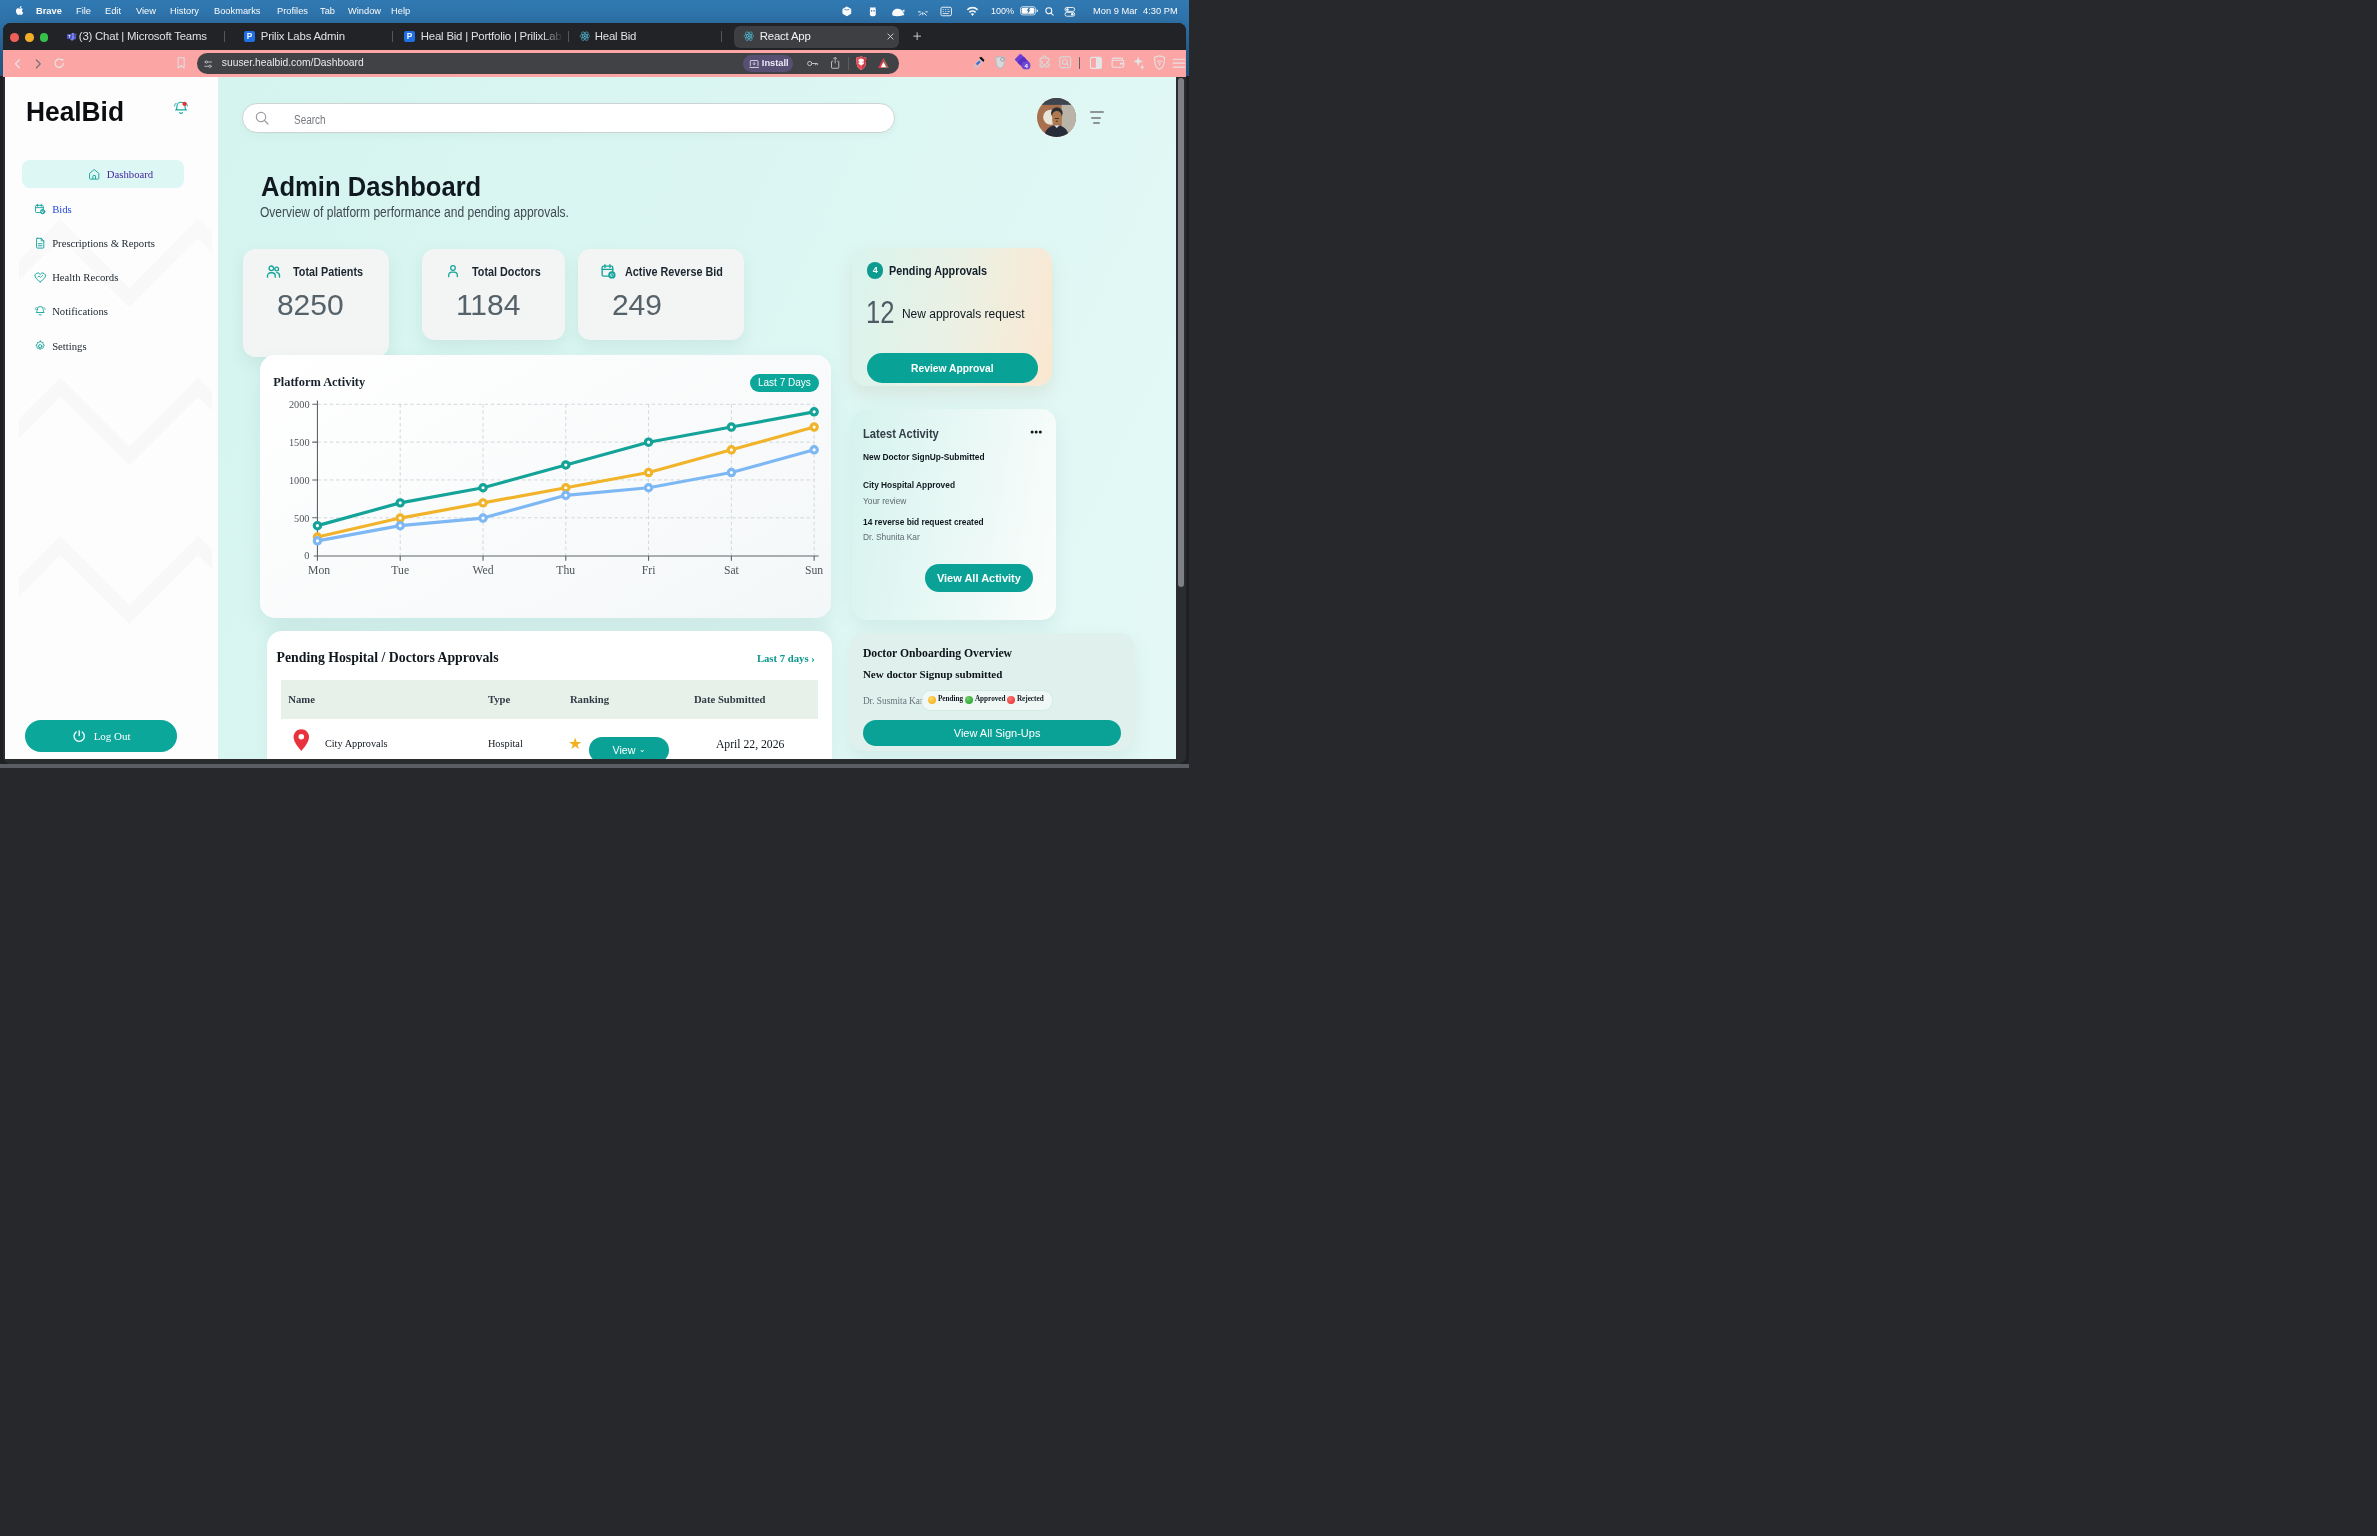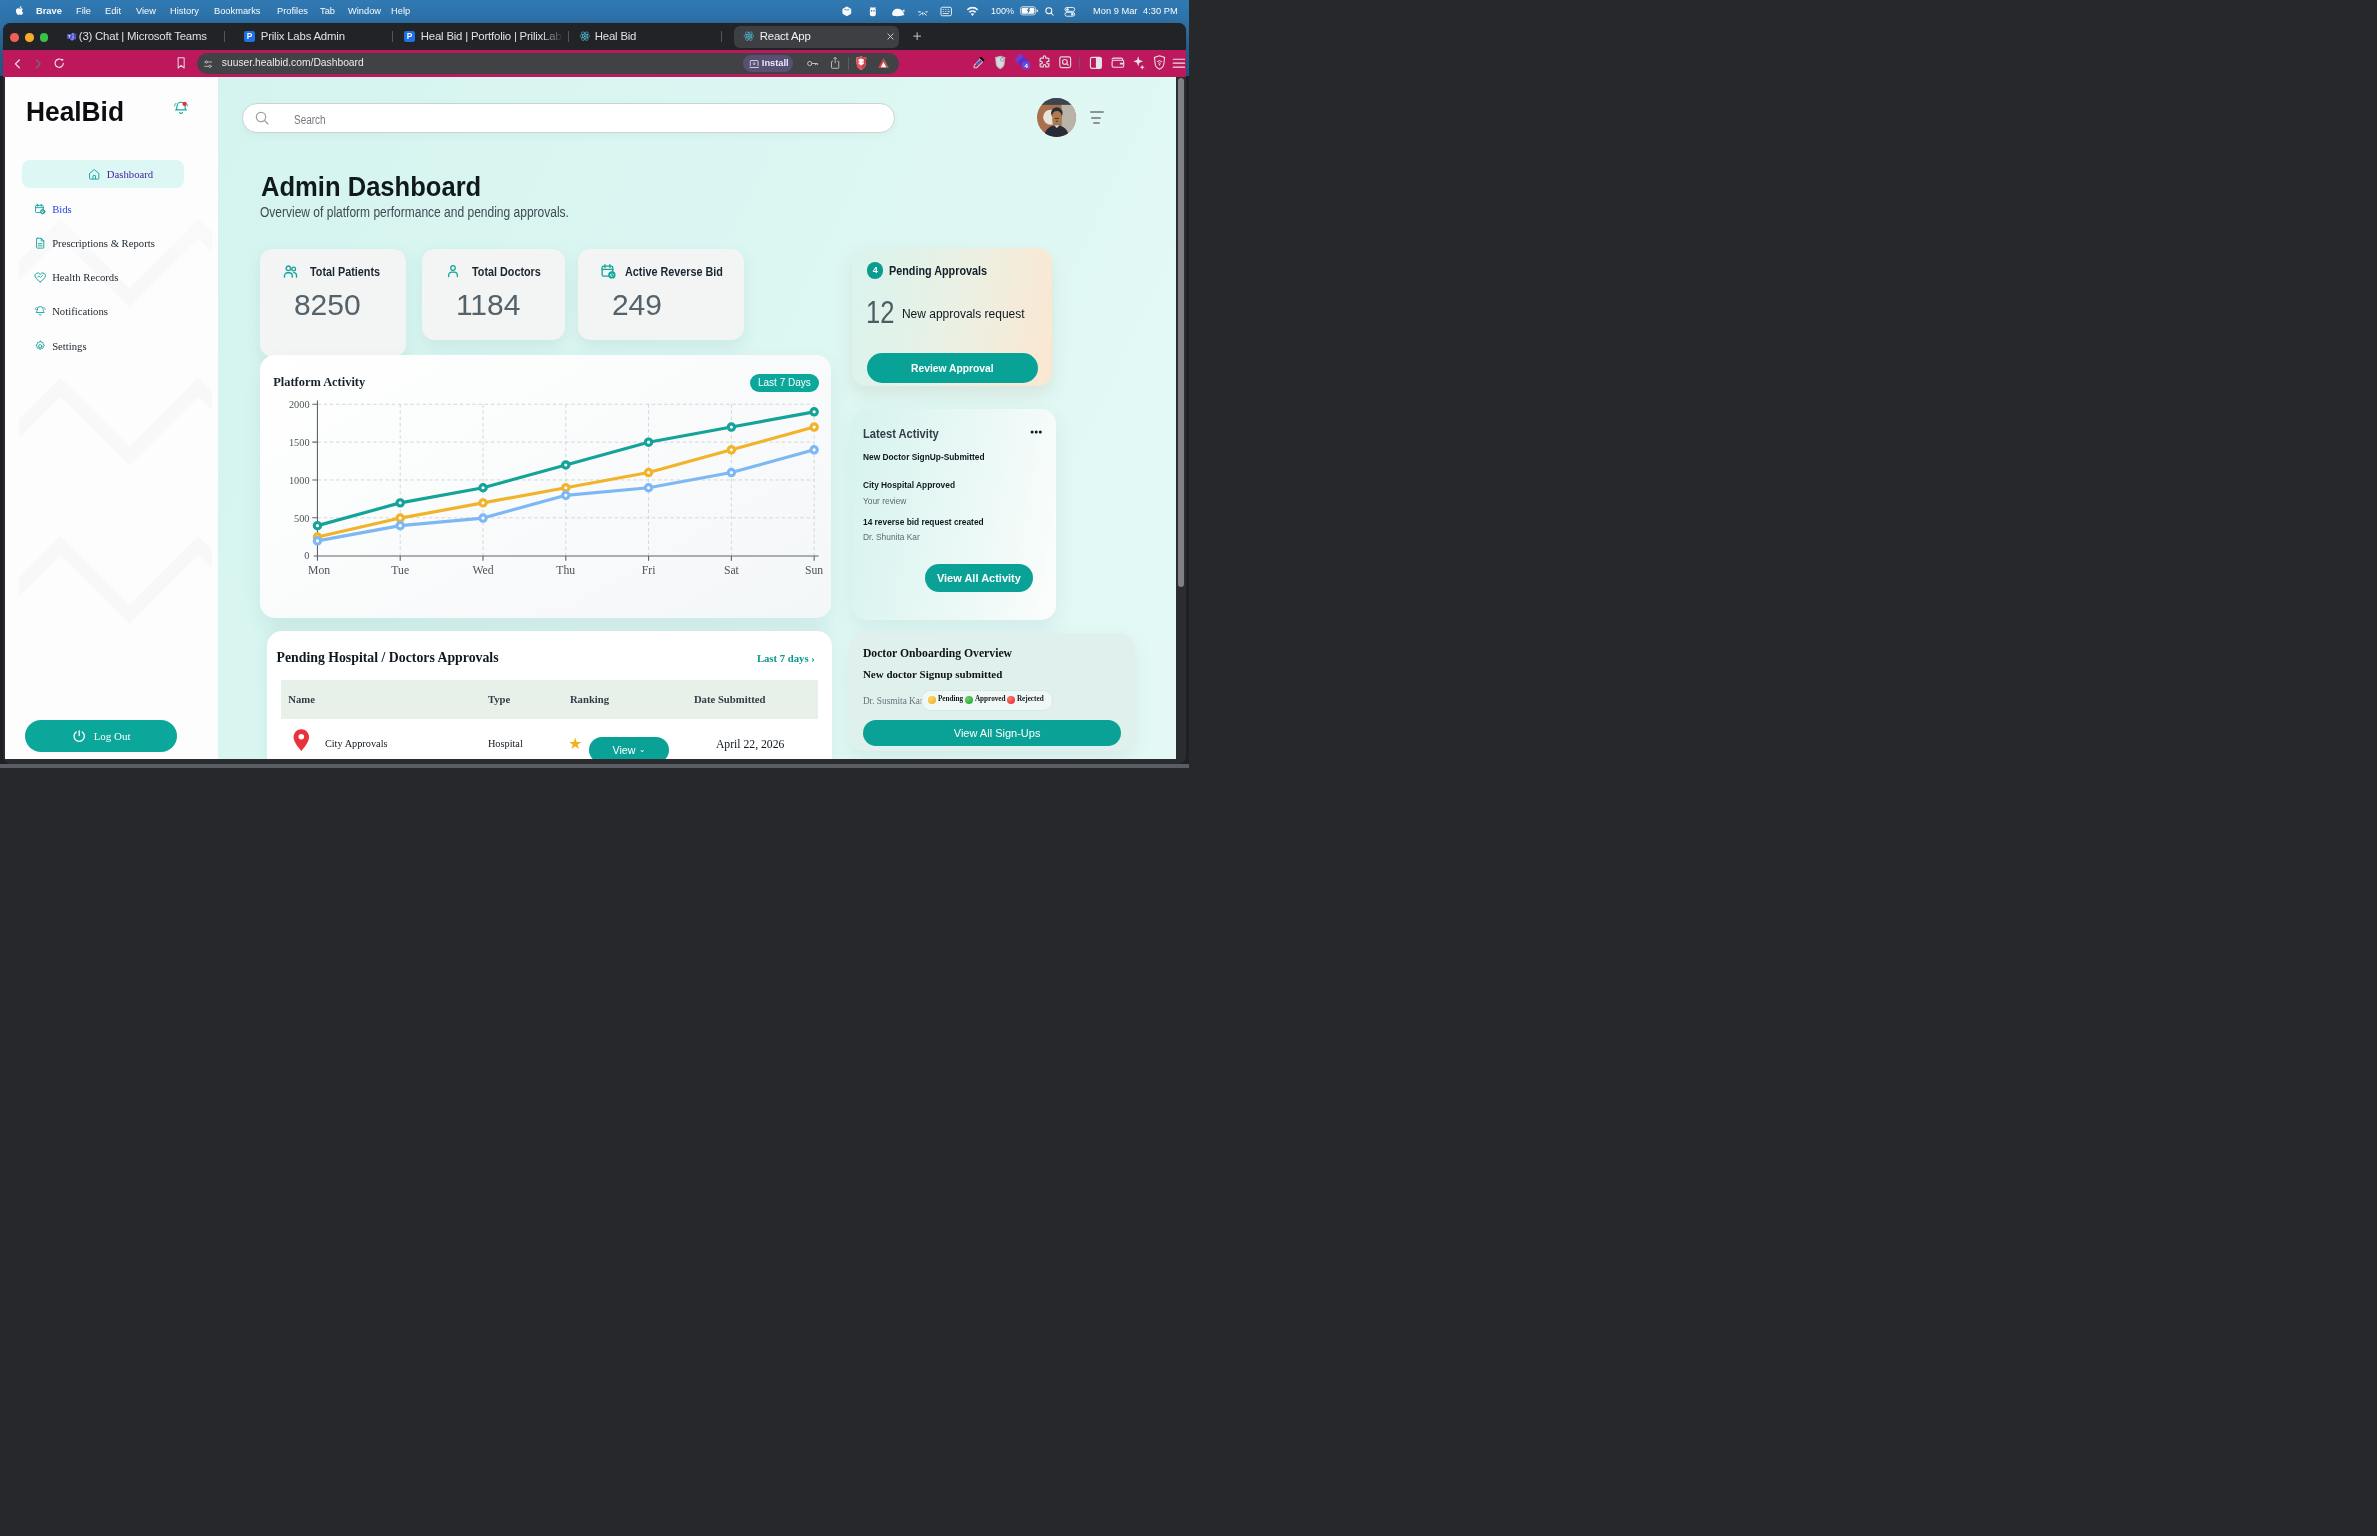--- a/index.html
+++ b/index.html
@@ -10,21 +10,21 @@
   
   #menubar { position:absolute; left:0; top:0; width:1189px; height:23px; color:#fff; }
   #menubar .mi { position:absolute; top:0; height:23px; line-height:23px; font-size:9.3px; color:#fff; }
   
   #window { position:absolute; left:2.8px; top:23px; width:1183px; height:741px;
     border-radius:7.6px; background:#2b2c2f; overflow:hidden;
     box-shadow:0 12.4px 27.5px rgba(0,0,0,.45); }
   #tabstrip { position:absolute; left:0; top:0; width:100%; height:27px; background:#222326; }
   .tabtxt { position:absolute; top:0; height:27px; line-height:27px; font-size:11.4px; color:#dfe0e2; letter-spacing:-0.2px; }
   .tabsep { position:absolute; top:7.6px; width:0.7px; height:11.7px; background:#55565a; }
-  #urlbar { position:absolute; left:0; top:27px; width:100%; height:27px; background:#be185d; }
+  #urlbar { position:absolute; left:0; top:27px; width:100%; height:27px; background:#fca5a5; }
   #urlfield { position:absolute; left:194px; top:3.1px; width:702px; height:20.6px; border-radius:10.3px;
     background:#414246; color:#e9eaec; font-size:10.3px; line-height:20.6px; }
   
   #page { position:absolute; left:2.1px; top:54px; width:1171px; height:682px; background:#d9f5f1; overflow:hidden; }
   #sidebar { position:absolute; left:0; top:0; width:213px; height:100%; background:#fdfdfd; overflow:hidden; }
   #main { position:absolute; left:213px; top:0; width:958px; height:100%;
     background:linear-gradient(115deg,#d5f4ef 0%, #ddf7f3 55%, #e4f9f6 100%); }
   .navitem { position:absolute; left:17px; width:186px; height:27.5px; display:flex; align-items:center; white-space:nowrap;
     font-family:"Liberation Serif", serif; font-size:10.7px; color:#222b33; }
   .navitem svg { margin-left:11.7px; margin-right:6.2px; flex:none; width:12.4px; height:12.4px; }
@@ -354,21 +354,21 @@
           </g>
         </svg>
 
         <div class="abs" style="left:872px;top:34px;width:13.8px;height:2.3px;border-radius:1.4px;background:#8d939b;"></div>
         <div class="abs" style="left:873px;top:40px;width:10.3px;height:2.3px;border-radius:1.4px;background:#8d939b;"></div>
         <div class="abs" style="left:875px;top:45px;width:6.9px;height:2.3px;border-radius:1.4px;background:#8d939b;"></div>
 
         <div class="abs" style="left:43px;top:84px;font-size:27.5px;line-height:1;font-weight:bold;color:#101820;margin-top:12px;"><span class="sx92" style="transform:scaleX(.93);">Admin Dashboard</span></div>
         <div class="abs" style="left:42px;top:129px;font-size:13.8px;line-height:1;color:#3f4a54;white-space:nowrap;"><span class="sx87">Overview of platform performance and pending approvals.</span></div>
 
-        <div class="card" style="left:42px;top:172px;width:146px;height:108px;background:#f2f5f4;box-shadow:0 6.9px 15px rgba(90,140,135,.12);text-decoration:underline;">
+        <div class="card" style="left:25px;top:172px;width:146px;height:108px;background:#f2f5f4;box-shadow:0 6.9px 15px rgba(90,140,135,.12);text-decoration:underline;">
           <svg class="abs" style="left:22px;top:13.8px;" width="17" height="17" viewBox="0 0 24 24" fill="none" stroke="#13a59b" stroke-width="1.9" stroke-linecap="round">
             <circle cx="9" cy="7.5" r="3.2"></circle>
             <path d="M3.5 20v-1.8a4.5 4.5 0 0 1 4.5-4.5h2a4.5 4.5 0 0 1 4.5 4.5V20"></path>
             <circle cx="16.5" cy="8.5" r="2.6"></circle>
             <path d="M16.5 13.5a4 4 0 0 1 4 4V20"></path>
           </svg>
           <span class="abs" style="left:50px;top:16px;font-size:12px;font-weight:bold;color:#1c2630;"><span class="sx90">Total Patients</span></span>
           <div class="abs" style="left:34px;top:41px;font-size:30px;line-height:1;color:#56626a;">8250</div>
         </div>
         <div class="card" style="left:204px;top:172px;width:143px;height:91px;background:#f2f5f4;box-shadow:0 6.9px 15px rgba(90,140,135,.12);">

